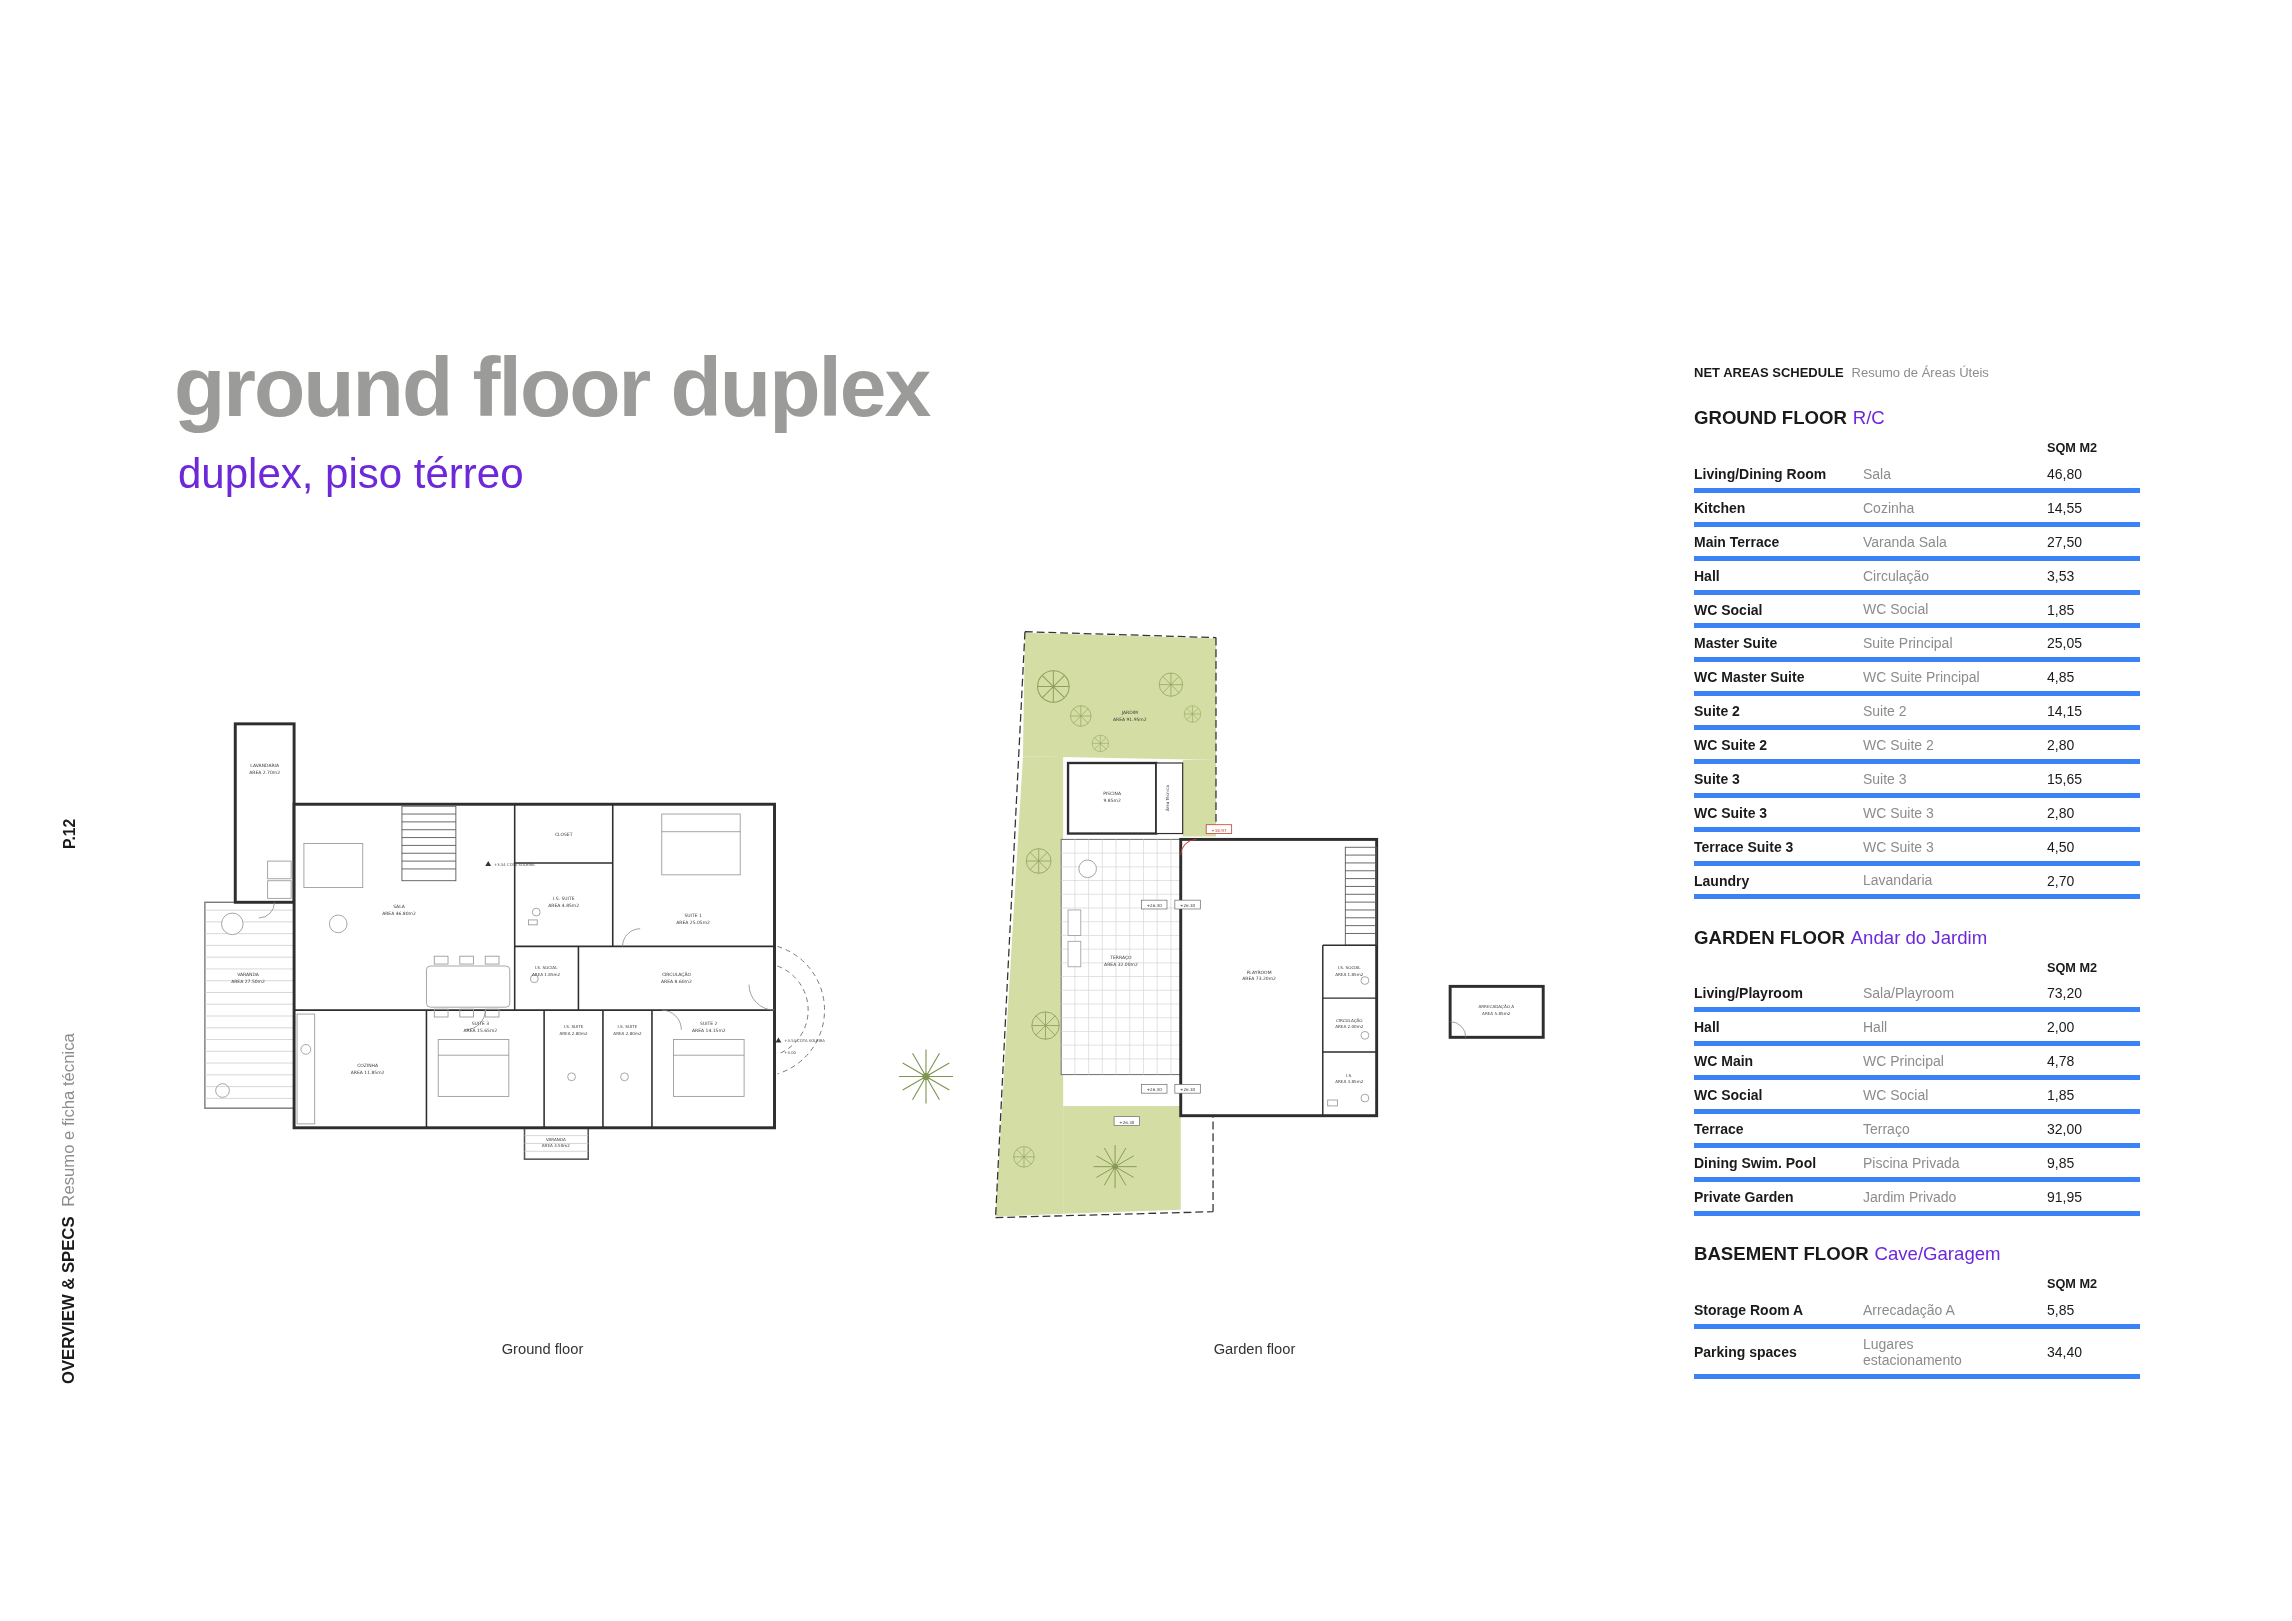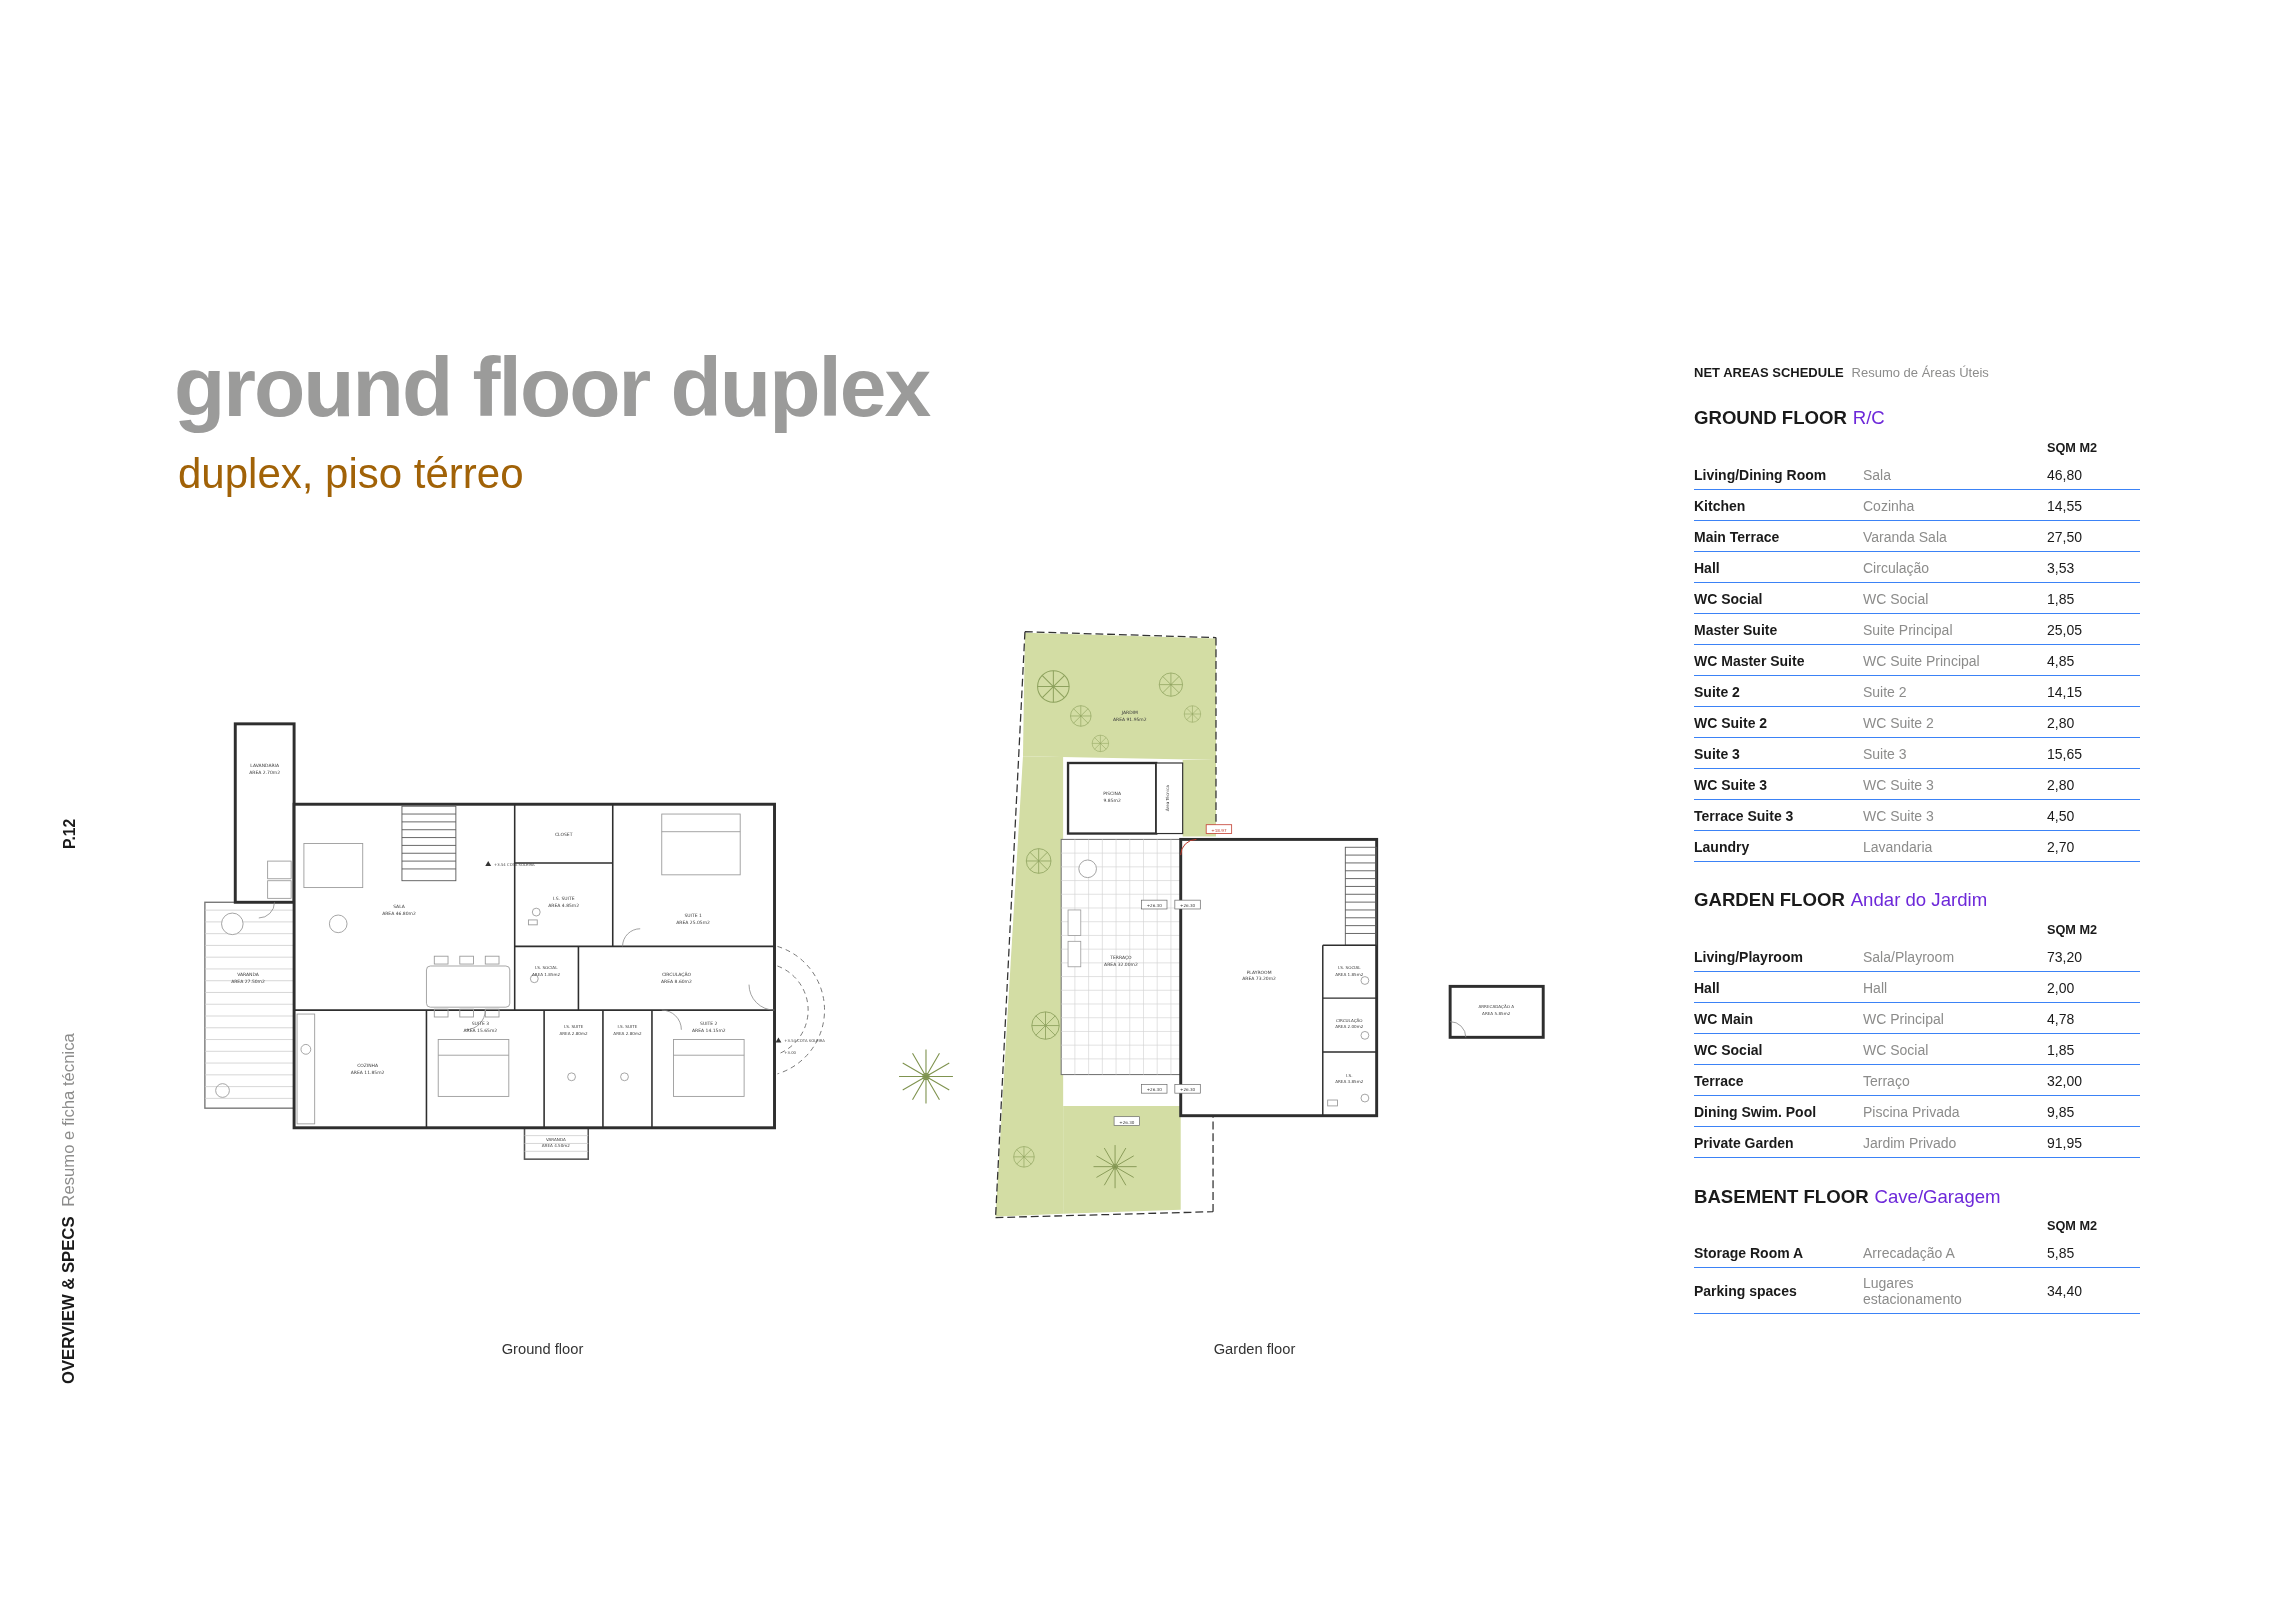--- a/index.html
+++ b/index.html
@@ -3,21 +3,21 @@
 <meta charset="utf-8">
 <style>
   * { margin:0; padding:0; box-sizing:border-box; }
   html,body { background:#ffffff; }
   body { font-family:"Liberation Sans", sans-serif; color:#1a1a1a; }
   #page { position:relative; width:2140px; height:1621px; background:#fff; overflow:hidden; }
 
   
   .title { position:absolute; left:174px; top:345px; font-size:84px; font-weight:bold;
            letter-spacing:-2px; color:#9b9b9a; line-height:1; }
-  .subtitle { position:absolute; left:178px; top:453px; font-size:42px; color:#a16207; line-height:1; }
+  .subtitle { position:absolute; left:178px; top:453px; font-size:42px; color:#6d28d9; line-height:1; }
 
   
   .rot { position:absolute; transform:rotate(-90deg); transform-origin:0 0; white-space:nowrap; }
   .p12 { left:61px; top:849px; font-size:15.7px; font-weight:bold; color:#1a1a1a; }
   .sideline { left:59px; top:1384px; font-size:16.7px; }
   .sideline .en { font-weight:bold; color:#1a1a1a; margin-right:9.8px; }
   .sideline .pt { color:#8c8c8b; }
 
   
   .plan { position:absolute; }
@@ -36,21 +36,21 @@
   .schedule { position:absolute; left:1694px; top:365px; width:446px; }
   .sched-head { font-size:13px; }
   .sched-head .en { font-weight:bold; color:#1a1a1a; margin-right:7.8px; }
   .sched-head .pt { color:#8c8c8b; }
   .sec-title { font-size:18.6px; margin-top:27.4px; }
   .sec-title .en { font-weight:bold; color:#1a1a1a; margin-right:5.9px; }
   .sec-title .pt { font-weight:normal; color:#6d28d9; }
   .sqm-head { display:grid; grid-template-columns:169px 184px 93px; margin:11.8px 0 3.9px; }
   .sqm-head span { grid-column:3; font-size:12.7px; font-weight:bold; color:#1a1a1a; }
   .row { display:grid; grid-template-columns:169px 184px 93px; align-items:center;
-         padding:6.9px 0 5.9px; border-bottom:1px solid #3b82f6; min-height:31px; }
+         padding:6.9px 0 5.9px; border-bottom:5px solid #3b82f6; min-height:31px; }
   .c-en { font-size:14px; font-weight:bold; color:#1a1a1a; }
   .c-pt { font-size:14px; color:#8c8c8b; white-space:pre-line; line-height:1.15; }
   .c-sqm { font-size:14px; color:#1a1a1a; }
 </style>
 </head>
 <body>
 
 <div id="page">
 
   <div class="title">ground floor duplex</div>

